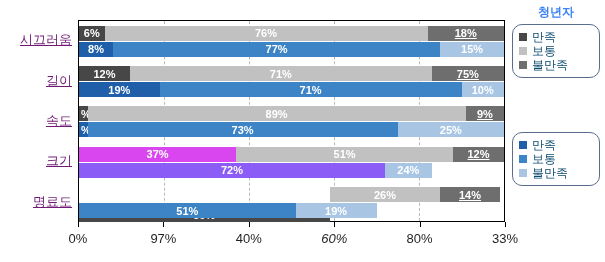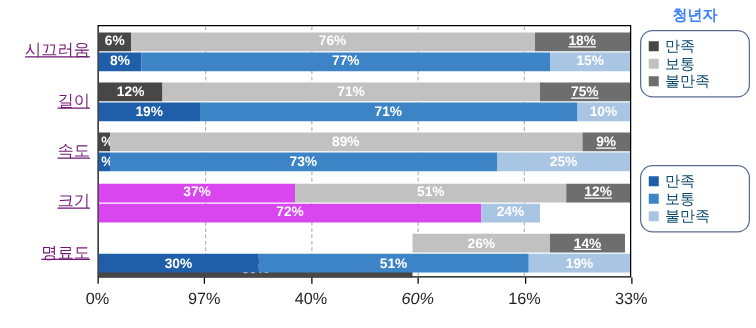--- a/index.html
+++ b/index.html
@@ -158,53 +158,52 @@
             <div class="seg e-dis" style="width: 25%; background: rgb(168, 198, 228);">25%</div>
           </div>
         </div>
         <div class="cat-row" style="top: 121.2px; height: 40.4px;">
           <div class="bar" style="top: 4.7px; height: 15px;">
             <div class="seg y-sat" style="width: 37%; background: #d946ef;">37%</div>
             <div class="seg y-neu" style="width: 51%; background: rgb(193, 193, 193);">51%</div>
             <div class="seg y-dis" style="width: 12%; background: rgb(110, 110, 110);">12%</div>
           </div>
           <div class="bar" style="top: 20.7px; height: 15px;">
-            <div class="seg e-neu" style="width: 72%; background: #d946ef;">72%</div>
+            <div class="seg e-neu" style="width: 72%; background: #8b5cf6;">72%</div>
             <div class="seg e-dis" style="width: 11%; background: rgb(168, 198, 228);">24%</div>
           </div>
         </div>
         <div class="cat-row" style="top: 161.6px; height: 40.4px;">
           <div class="bar" style="top: 4.7px; height: 15px;">
             <div class="seg y-sat" style="width: 59%; background: rgb(71, 71, 71); margin-top: 20px;">59%</div>
             <div class="seg y-neu" style="width: 26%; background: rgb(193, 193, 193);">26%</div>
             <div class="seg y-dis" style="width: 14%; background: rgb(110, 110, 110);">14%</div>
           </div>
           <div class="bar" style="top: 20.7px; height: 15px;">
-            <div class="seg e-sat" style="width: 30%; background: rgb(31, 95, 169);">30%</div>
             <div class="seg e-neu" style="width: 51%; background: rgb(61, 132, 198);">51%</div>
             <div class="seg e-dis" style="width: 19%; background: rgb(168, 198, 228);">19%</div>
           </div>
         </div>
       </div>
   </div>
 
   <div class="xticks">
       <div class="xtick" style="left: 0px;"></div>
       <div class="xtick" style="left: 85.4px;"></div>
       <div class="xtick" style="left: 170.8px;"></div>
       <div class="xtick" style="left: 256.2px;"></div>
       <div class="xtick" style="left: 341.6px;"></div>
       <div class="xtick" style="left: 427px;"></div>
     </div>
   <div class="xlabels">
       <div class="xlabel" style="left: 78px;">0%</div>
       <div class="xlabel" style="left: 163.4px;">97%</div>
       <div class="xlabel" style="left: 248.8px;">40%</div>
       <div class="xlabel" style="left: 334.2px; font-style: italic;">60%</div>
-      <div class="xlabel" style="left: 419.6px;">16%</div>
+      <div class="xlabel" style="left: 419.6px;">80%</div>
       <div class="xlabel" style="left: 505px;">33%</div>
     </div>
 
   <div class="legend-block" id="legend-youth" style="left:512px;top:4px;width:88px;">
       <div class="legend-title">청년자</div>
       <div class="legend-box">
         <div class="legend-item">
           <span class="swatch" style="background: rgb(71, 71, 71);"></span>
           <span class="legend-label">만족</span>
         </div>

